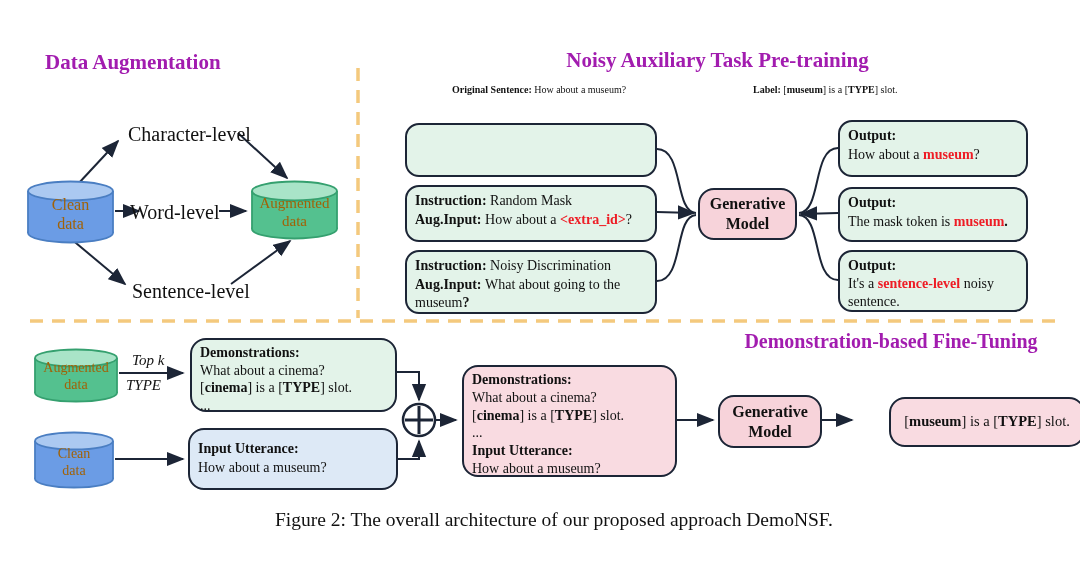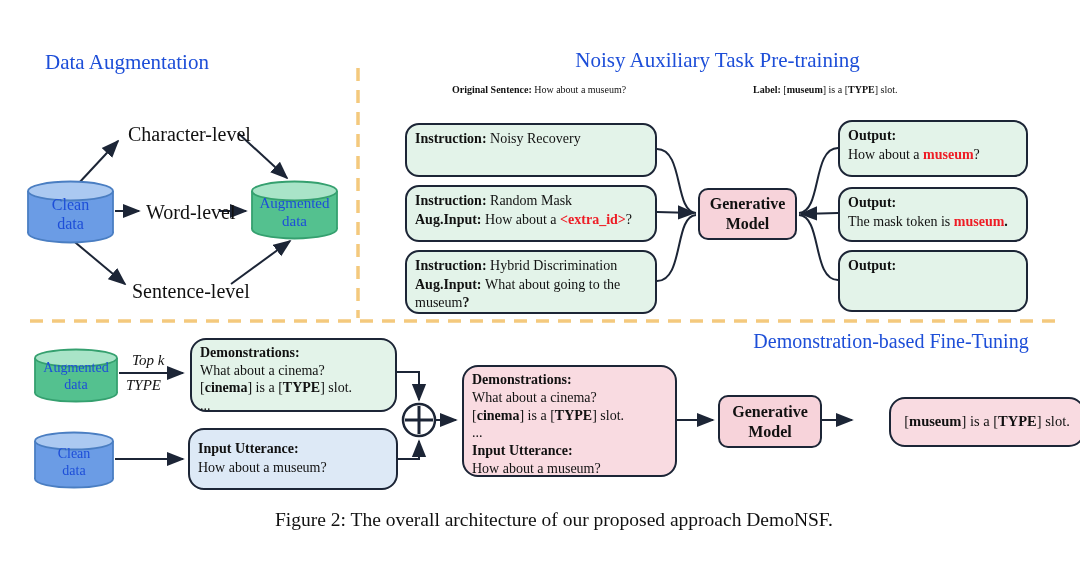--- a/index.html
+++ b/index.html
@@ -1,31 +1,31 @@
 <!DOCTYPE html>
 <html><head>
 <meta charset="utf-8">
 <style>
   html,body{margin:0;padding:0;background:#ffffff;}
   #canvas{position:relative;width:1080px;height:586px;background:#ffffff;overflow:hidden;
           font-family:"Liberation Serif","DejaVu Serif",serif;color:#111;}
   svg.layer{position:absolute;left:0;top:0;z-index:0;}
   .abs{position:absolute;box-sizing:border-box;}
-  .sec-title{font-weight:normal;color:#1d4ed8;font-size:21px;z-index:2;}
+  .sec-title{font-weight:bold;color:#a21caf;font-size:21px;z-index:2;}
   .box{position:absolute;border:2px solid #1c2536;box-sizing:border-box;z-index:2;
        font-size:14px;line-height:1.33;padding:5px 8px;}
   .green{background:#e3f3e9;border-radius:14px;}
   .pink{background:#f9dbe1;border-radius:16px;}
   .blue{background:#dde9f6;border-radius:14px;}
-  .gmbox{background:#f7d3da;border-radius:10px;display:flex;flex-direction:column;
+  .gmbox{background:#f7d3da;border-radius:16px;display:flex;flex-direction:column;
          align-items:center;justify-content:center;font-weight:bold;font-size:16px;line-height:1.25;}
   .b{font-weight:bold;}
   .r{color:#ee1c25;}
   .lvl{position:absolute;font-size:20px;z-index:2;white-space:nowrap;}
-  .cyl-label{position:absolute;color:#1d4ed8;text-align:center;z-index:2;line-height:1.2;}
+  .cyl-label{position:absolute;color:#a16207;text-align:center;z-index:2;line-height:1.2;}
   .hdr{position:absolute;font-size:10px;z-index:2;white-space:nowrap;}
   .small-lab{position:absolute;font-size:15px;z-index:2;white-space:nowrap;font-style:italic;}
   .caption{position:absolute;left:0;top:509px;width:1080px;text-align:center;
            font-size:19.5px;z-index:2;margin-left:14px;}
   .center-col{display:flex;flex-direction:column;justify-content:center;}
 </style>
 </head>
 <body>
 
 <div id="canvas">
@@ -105,21 +105,21 @@
       <line x1="405" y1="420" x2="433" y2="420" stroke="#1c2536" stroke-width="3"></line>
       <line x1="419" y1="406" x2="419" y2="434" stroke="#1c2536" stroke-width="3"></line>
     </g>
   </svg>
 
   <div class="abs sec-title" style="left:45px;top:50px;">Data Augmentation</div>
   <div class="abs sec-title" style="left:715px;top:330px;width:352px;text-align:center;font-size:20px;">Demonstration-based Fine-Tuning</div>
   <div class="abs sec-title" style="left:405px;top:48px;width:625px;text-align:center;">Noisy Auxiliary Task Pre-training</div>
 
   <div class="lvl" style="left:128px;top:123px;">Character-level</div>
-  <div class="lvl" style="left:146px;top:201px;">Word-level</div>
+  <div class="lvl" style="left:130px;top:201px;">Word-level</div>
   <div class="lvl" style="left:132px;top:280px;">Sentence-level</div>
 
   <div class="cyl-label" style="left:28px;top:195px;width:85px;font-size:16px;">
     <div>Clean</div>
     <div>data</div>
   </div>
   <div class="cyl-label" style="left:250px;top:194px;width:89px;font-size:15px;">
     <div>Augmented</div>
     <div>data</div>
   </div>
@@ -129,46 +129,46 @@
   </div>
   <div class="cyl-label" style="left:35px;top:446px;width:78px;font-size:14px;">
     <div>Clean</div>
     <div>data</div>
   </div>
 
   <div class="hdr" style="left:452px;top:84px;"><span class="b">Original Sentence: </span><span>How about a museum?</span></div>
   <div class="hdr" style="left:753px;top:84px;"><span class="b">Label: </span><span>[</span><span class="b">museum</span><span>] is a [</span><span class="b">TYPE</span><span>] slot.</span></div>
 
   <div class="box green" style="left:405px;top:123px;width:252px;height:54px;">
-    <div><span class="b">Instruction: </span><span>Noisy Recovery</span></div>
   </div>
   <div class="box green" style="left:405px;top:185px;width:252px;height:57px;">
     <div><span class="b">Instruction: </span><span>Random Mask</span></div>
     <div><span class="b">Aug.Input: </span><span>How about a </span><span class="b r">&lt;extra_id&gt;</span><span>?</span></div>
   </div>
   <div class="box green" style="left:405px;top:250px;width:252px;height:64px;">
-    <div><span class="b">Instruction: </span><span>Hybrid Discrimination</span></div>
+    <div><span class="b">Instruction: </span><span>Noisy Discrimination</span></div>
     <div><span class="b">Aug.Input: </span><span>What about going to the museum</span><span class="b">?</span></div>
   </div>
 
   <div class="box gmbox" style="left:698px;top:188px;width:99px;height:52px;">
     <div>Generative</div>
     <div>Model</div>
   </div>
 
   <div class="box green" style="left:838px;top:120px;width:190px;height:57px;">
     <div><span class="b">Output:</span></div>
     <div><span>How about a </span><span class="b r">museum</span><span>?</span></div>
   </div>
   <div class="box green" style="left:838px;top:187px;width:190px;height:55px;">
     <div><span class="b">Output:</span></div>
     <div><span>The mask token is </span><span class="b r">museum</span><span class="b">.</span></div>
   </div>
   <div class="box green" style="left:838px;top:250px;width:190px;height:62px;line-height:1.28;">
     <div><span class="b">Output:</span></div>
+    <div><span>It's a </span><span class="b r">sentence-level</span><span> noisy sentence.</span></div>
   </div>
 
   <div class="small-lab" style="left:132px;top:352px;">Top k</div>
   <div class="small-lab" style="left:126px;top:377px;">TYPE</div>
 
   <div class="box green" style="left:190px;top:338px;width:207px;height:74px;border-radius:16px;line-height:1.26;padding-top:4px;">
     <div><span class="b">Demonstrations:</span></div>
     <div><span>What about a cinema?</span></div>
     <div><span>[</span><span class="b">cinema</span><span>] is a [</span><span class="b">TYPE</span><span>] slot.</span></div>
     <div><span>...</span></div>

